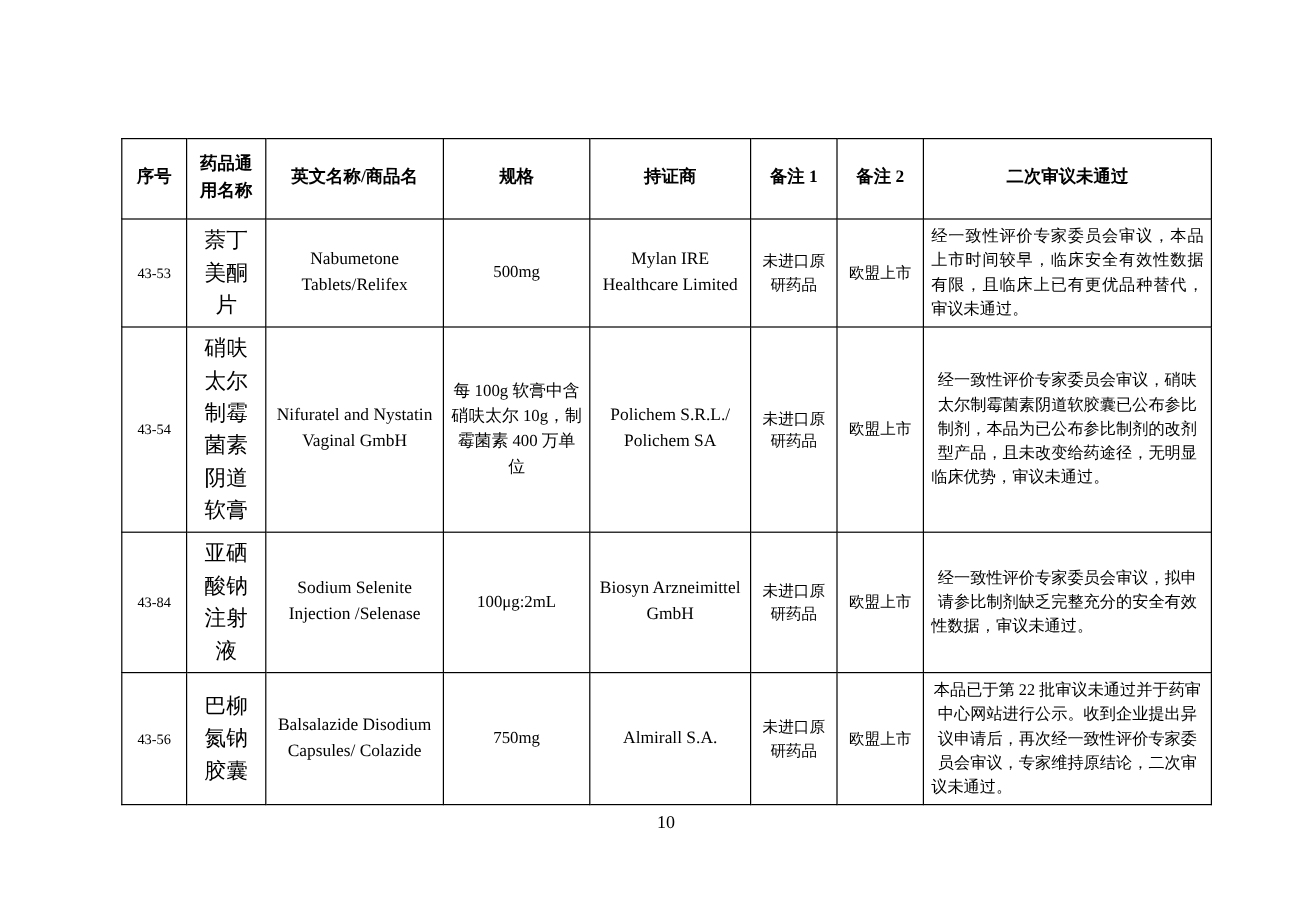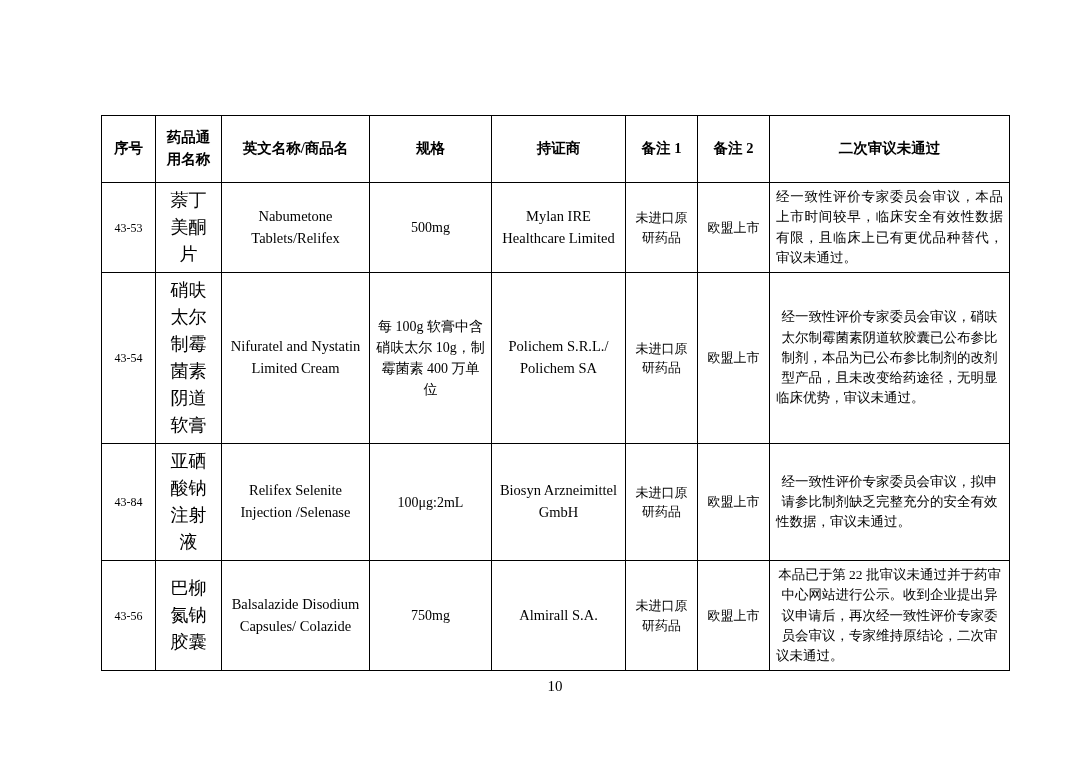--- a/index.html
+++ b/index.html
@@ -135,31 +135,31 @@
         <td class="cell-en-name">Nabumetone Tablets/Relifex</td>
         <td class="cell-spec">500mg</td>
         <td class="cell-holder">Mylan IRE Healthcare Limited</td>
         <td class="cell-note">未进口原研药品</td>
         <td class="cell-note">欧盟上市</td>
         <td class="cell-desc last-line-justify">经一致性评价专家委员会审议，本品上市时间较早，临床安全有效性数据有限，且临床上已有更优品种替代，审议未通过。</td>
       </tr>
       <tr>
         <td class="cell-no">43-54</td>
         <td class="cell-cn-name">硝呋太尔制霉菌素阴道软膏</td>
-        <td class="cell-en-name">Nifuratel and Nystatin Limited Cream</td>
+        <td class="cell-en-name">Nifuratel and Nystatin Vaginal GmbH</td>
         <td class="cell-spec">每 100g 软膏中含硝呋太尔 10g，制霉菌素 400 万单位</td>
         <td class="cell-holder">Polichem S.R.L./ Polichem SA</td>
         <td class="cell-note">未进口原研药品</td>
         <td class="cell-note">欧盟上市</td>
         <td class="cell-desc">经一致性评价专家委员会审议，硝呋太尔制霉菌素阴道软胶囊已公布参比制剂，本品为已公布参比制剂的改剂型产品，且未改变给药途径，无明显临床优势，审议未通过。</td>
       </tr>
       <tr>
         <td class="cell-no">43-84</td>
         <td class="cell-cn-name">亚硒酸钠注射液</td>
-        <td class="cell-en-name">Relifex Selenite Injection /Selenase</td>
+        <td class="cell-en-name">Sodium Selenite Injection /Selenase</td>
         <td class="cell-spec">100μg:2mL</td>
         <td class="cell-holder">Biosyn Arzneimittel GmbH</td>
         <td class="cell-note">未进口原研药品</td>
         <td class="cell-note">欧盟上市</td>
         <td class="cell-desc">经一致性评价专家委员会审议，拟申请参比制剂缺乏完整充分的安全有效性数据，审议未通过。</td>
       </tr>
       <tr>
         <td class="cell-no">43-56</td>
         <td class="cell-cn-name">巴柳氮钠胶囊</td>
         <td class="cell-en-name">Balsalazide Disodium Capsules/ Colazide</td>

